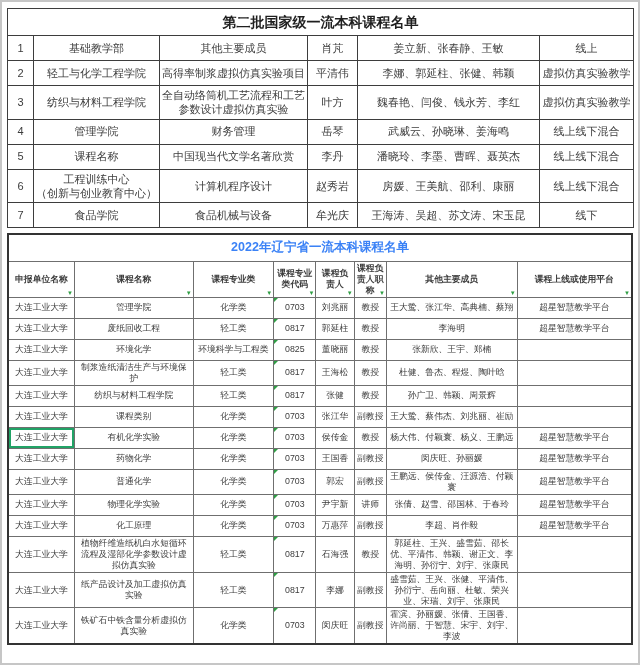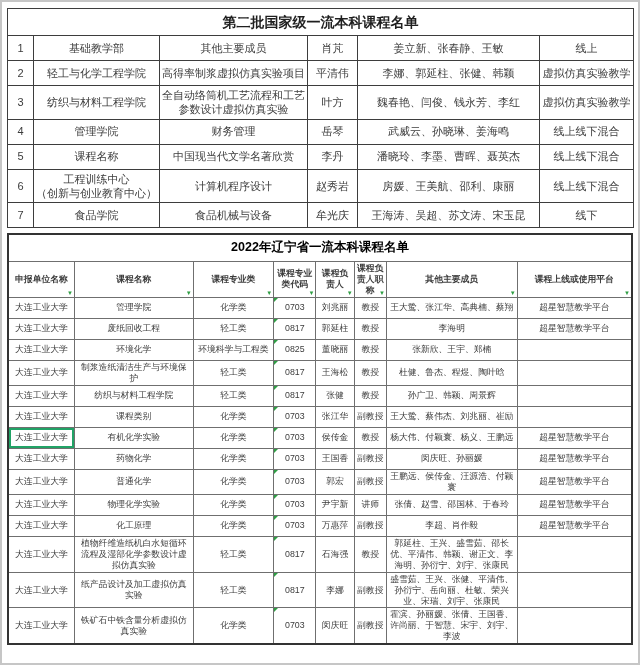--- a/index.html
+++ b/index.html
@@ -30,21 +30,21 @@
   .t1 td { height: 25px; }
   .t1 col.c1 { width: 26px; }
   .t1 col.c2 { width: 126px; }
   .t1 col.c3 { width: 148px; }
   .t1 col.c4 { width: 50px; }
   .t1 col.c5 { width: 182px; }
   .t1 col.c6 { width: 94px; }
   
   .t2 { border: 2px solid #333333; }
   .t2 th, .t2 td { border: 1px solid #6f6f6f; font-size: 8.8px; padding: 1px 2px; line-height: 1.25; }
-  .t2 .title-row th { font-size: 12.5px; font-weight: bold; color: #000000; height: 27px; }
+  .t2 .title-row th { font-size: 12.5px; font-weight: bold; color: #3b82f6; height: 27px; }
   .t2 .hdr th { height: 35px; font-weight: bold; position: relative; }
   .t2 td { height: 21px; }
   .t2 col.c1 { width: 66px; }
   .t2 col.c2 { width: 118px; }
   .t2 col.c3 { width: 80px; }
   .t2 col.c4 { width: 42px; }
   .t2 col.c5 { width: 38px; }
   .t2 col.c6 { width: 32px; }
   .t2 col.c7 { width: 130px; }
   .t2 col.c8 { width: 114px; }

